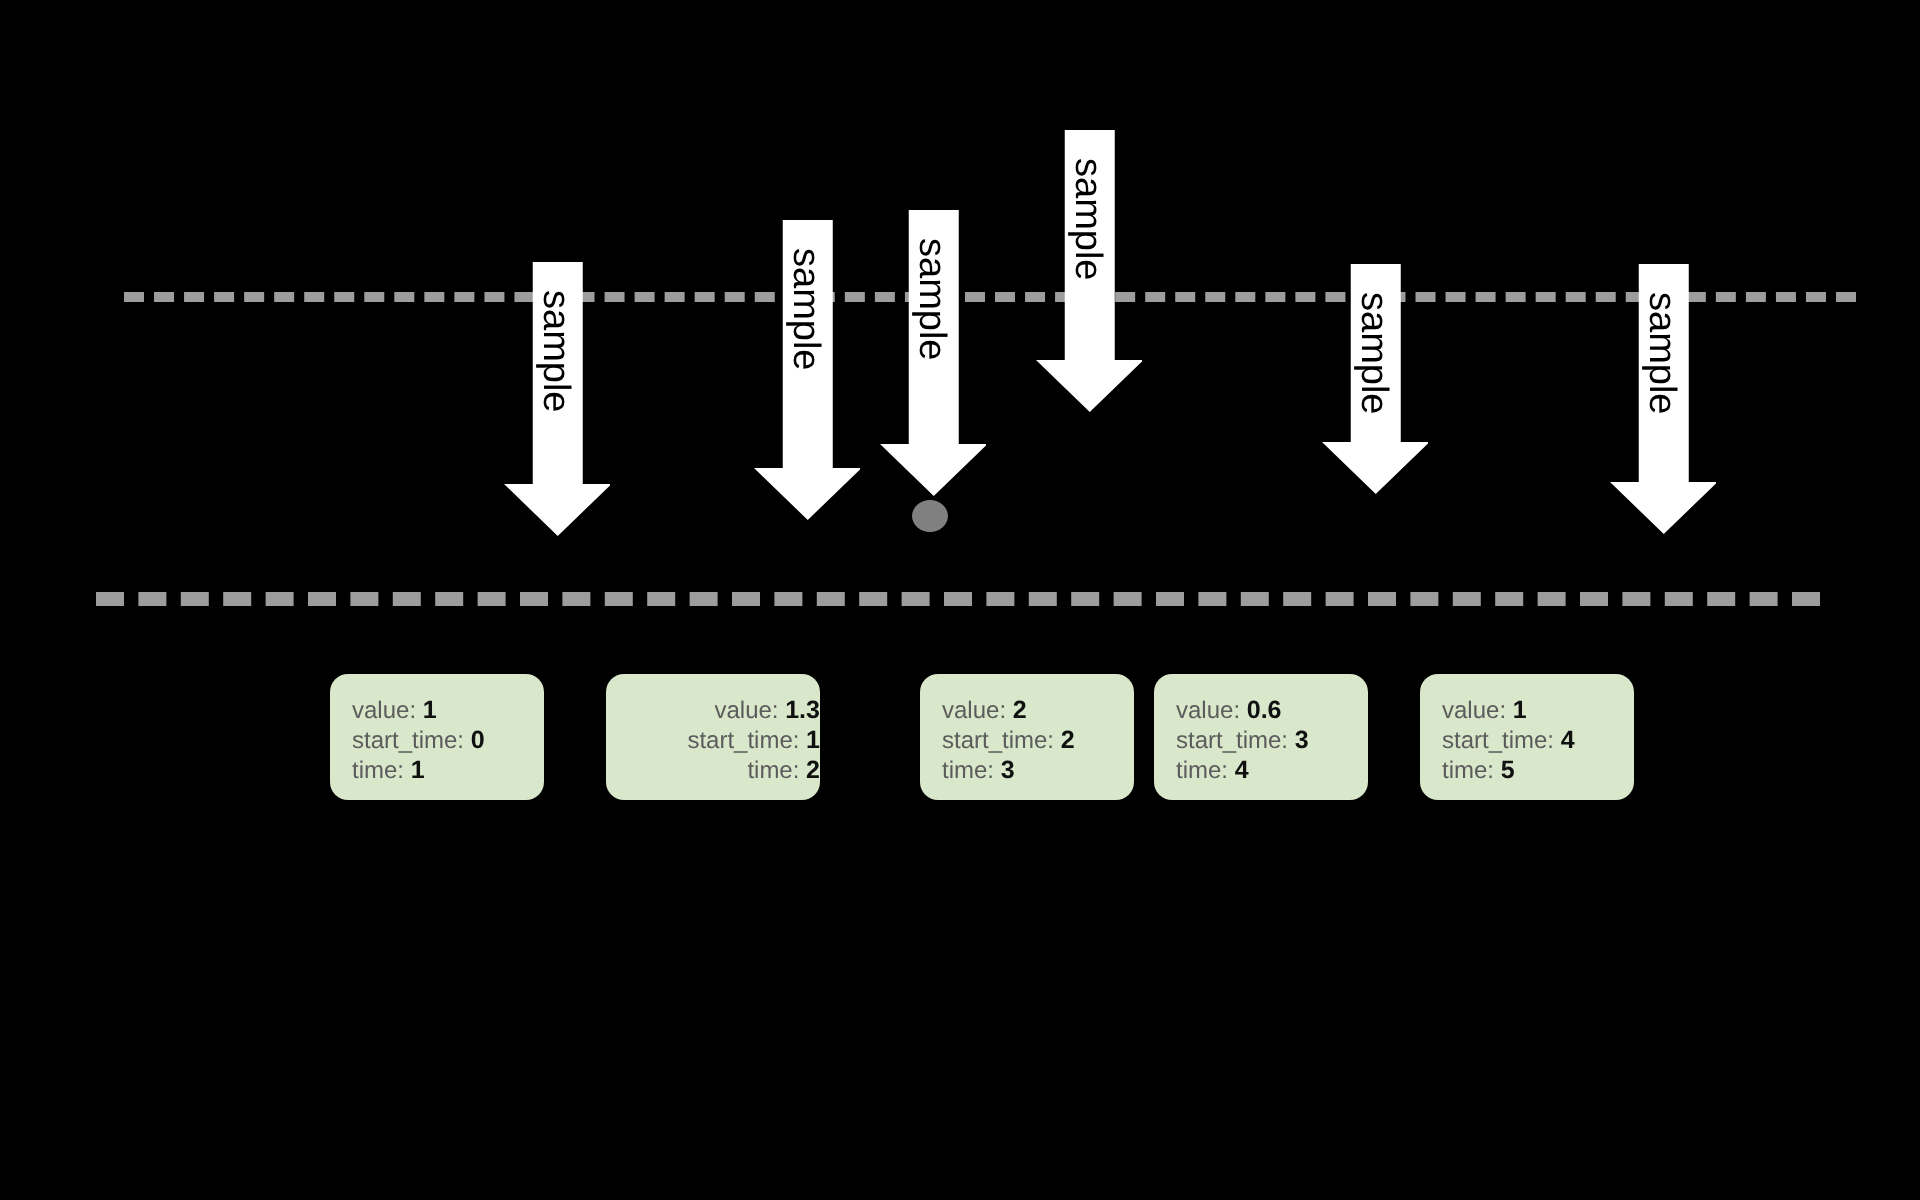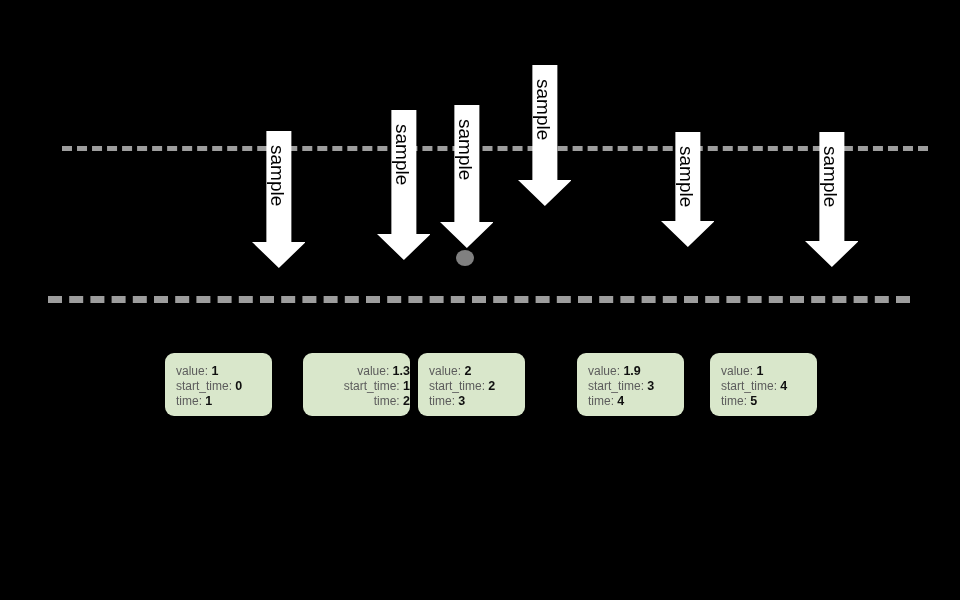--- a/index.html
+++ b/index.html
@@ -68,21 +68,20 @@
 
   
   .record-box {
     position: absolute;
     width: 107px;
     height: 63px;
     background: #d9e7cb;
     border-radius: 9px;
     box-sizing: border-box;
     padding: 11px 0 0 11px;
-    margin-top: 16px;
   }
   .record-line {
     font-size: 12px;
     line-height: 15px;
     color: #5c5c5c;
     white-space: nowrap;
   }
   .record-line .val {
     color: #101010;
     font-weight: bold;
@@ -143,27 +142,27 @@
       <div class="record-box" style="left: 165px; top: 337px;">
         <div class="record-line"><span>value:</span> <span class="val">1</span></div>
         <div class="record-line"><span>start_time:</span> <span class="val">0</span></div>
         <div class="record-line"><span>time:</span> <span class="val">1</span></div>
       </div>
       <div class="record-box" style="left: 303px; top: 337px; text-align: right;">
         <div class="record-line"><span>value:</span> <span class="val">1.3</span></div>
         <div class="record-line"><span>start_time:</span> <span class="val">1</span></div>
         <div class="record-line"><span>time:</span> <span class="val">2</span></div>
       </div>
-      <div class="record-box" style="left: 418px; top: 337px;">
+      <div class="record-box" style="left: 460px; top: 337px;">
         <div class="record-line"><span>value:</span> <span class="val">2</span></div>
         <div class="record-line"><span>start_time:</span> <span class="val">2</span></div>
         <div class="record-line"><span>time:</span> <span class="val">3</span></div>
       </div>
       <div class="record-box" style="left: 577px; top: 337px;">
-        <div class="record-line"><span>value:</span> <span class="val">1.9</span></div>
+        <div class="record-line"><span>value:</span> <span class="val">0.6</span></div>
         <div class="record-line"><span>start_time:</span> <span class="val">3</span></div>
         <div class="record-line"><span>time:</span> <span class="val">4</span></div>
       </div>
       <div class="record-box" style="left: 710px; top: 337px;">
         <div class="record-line"><span>value:</span> <span class="val">1</span></div>
         <div class="record-line"><span>start_time:</span> <span class="val">4</span></div>
         <div class="record-line"><span>time:</span> <span class="val">5</span></div>
       </div>
     </div>
 

